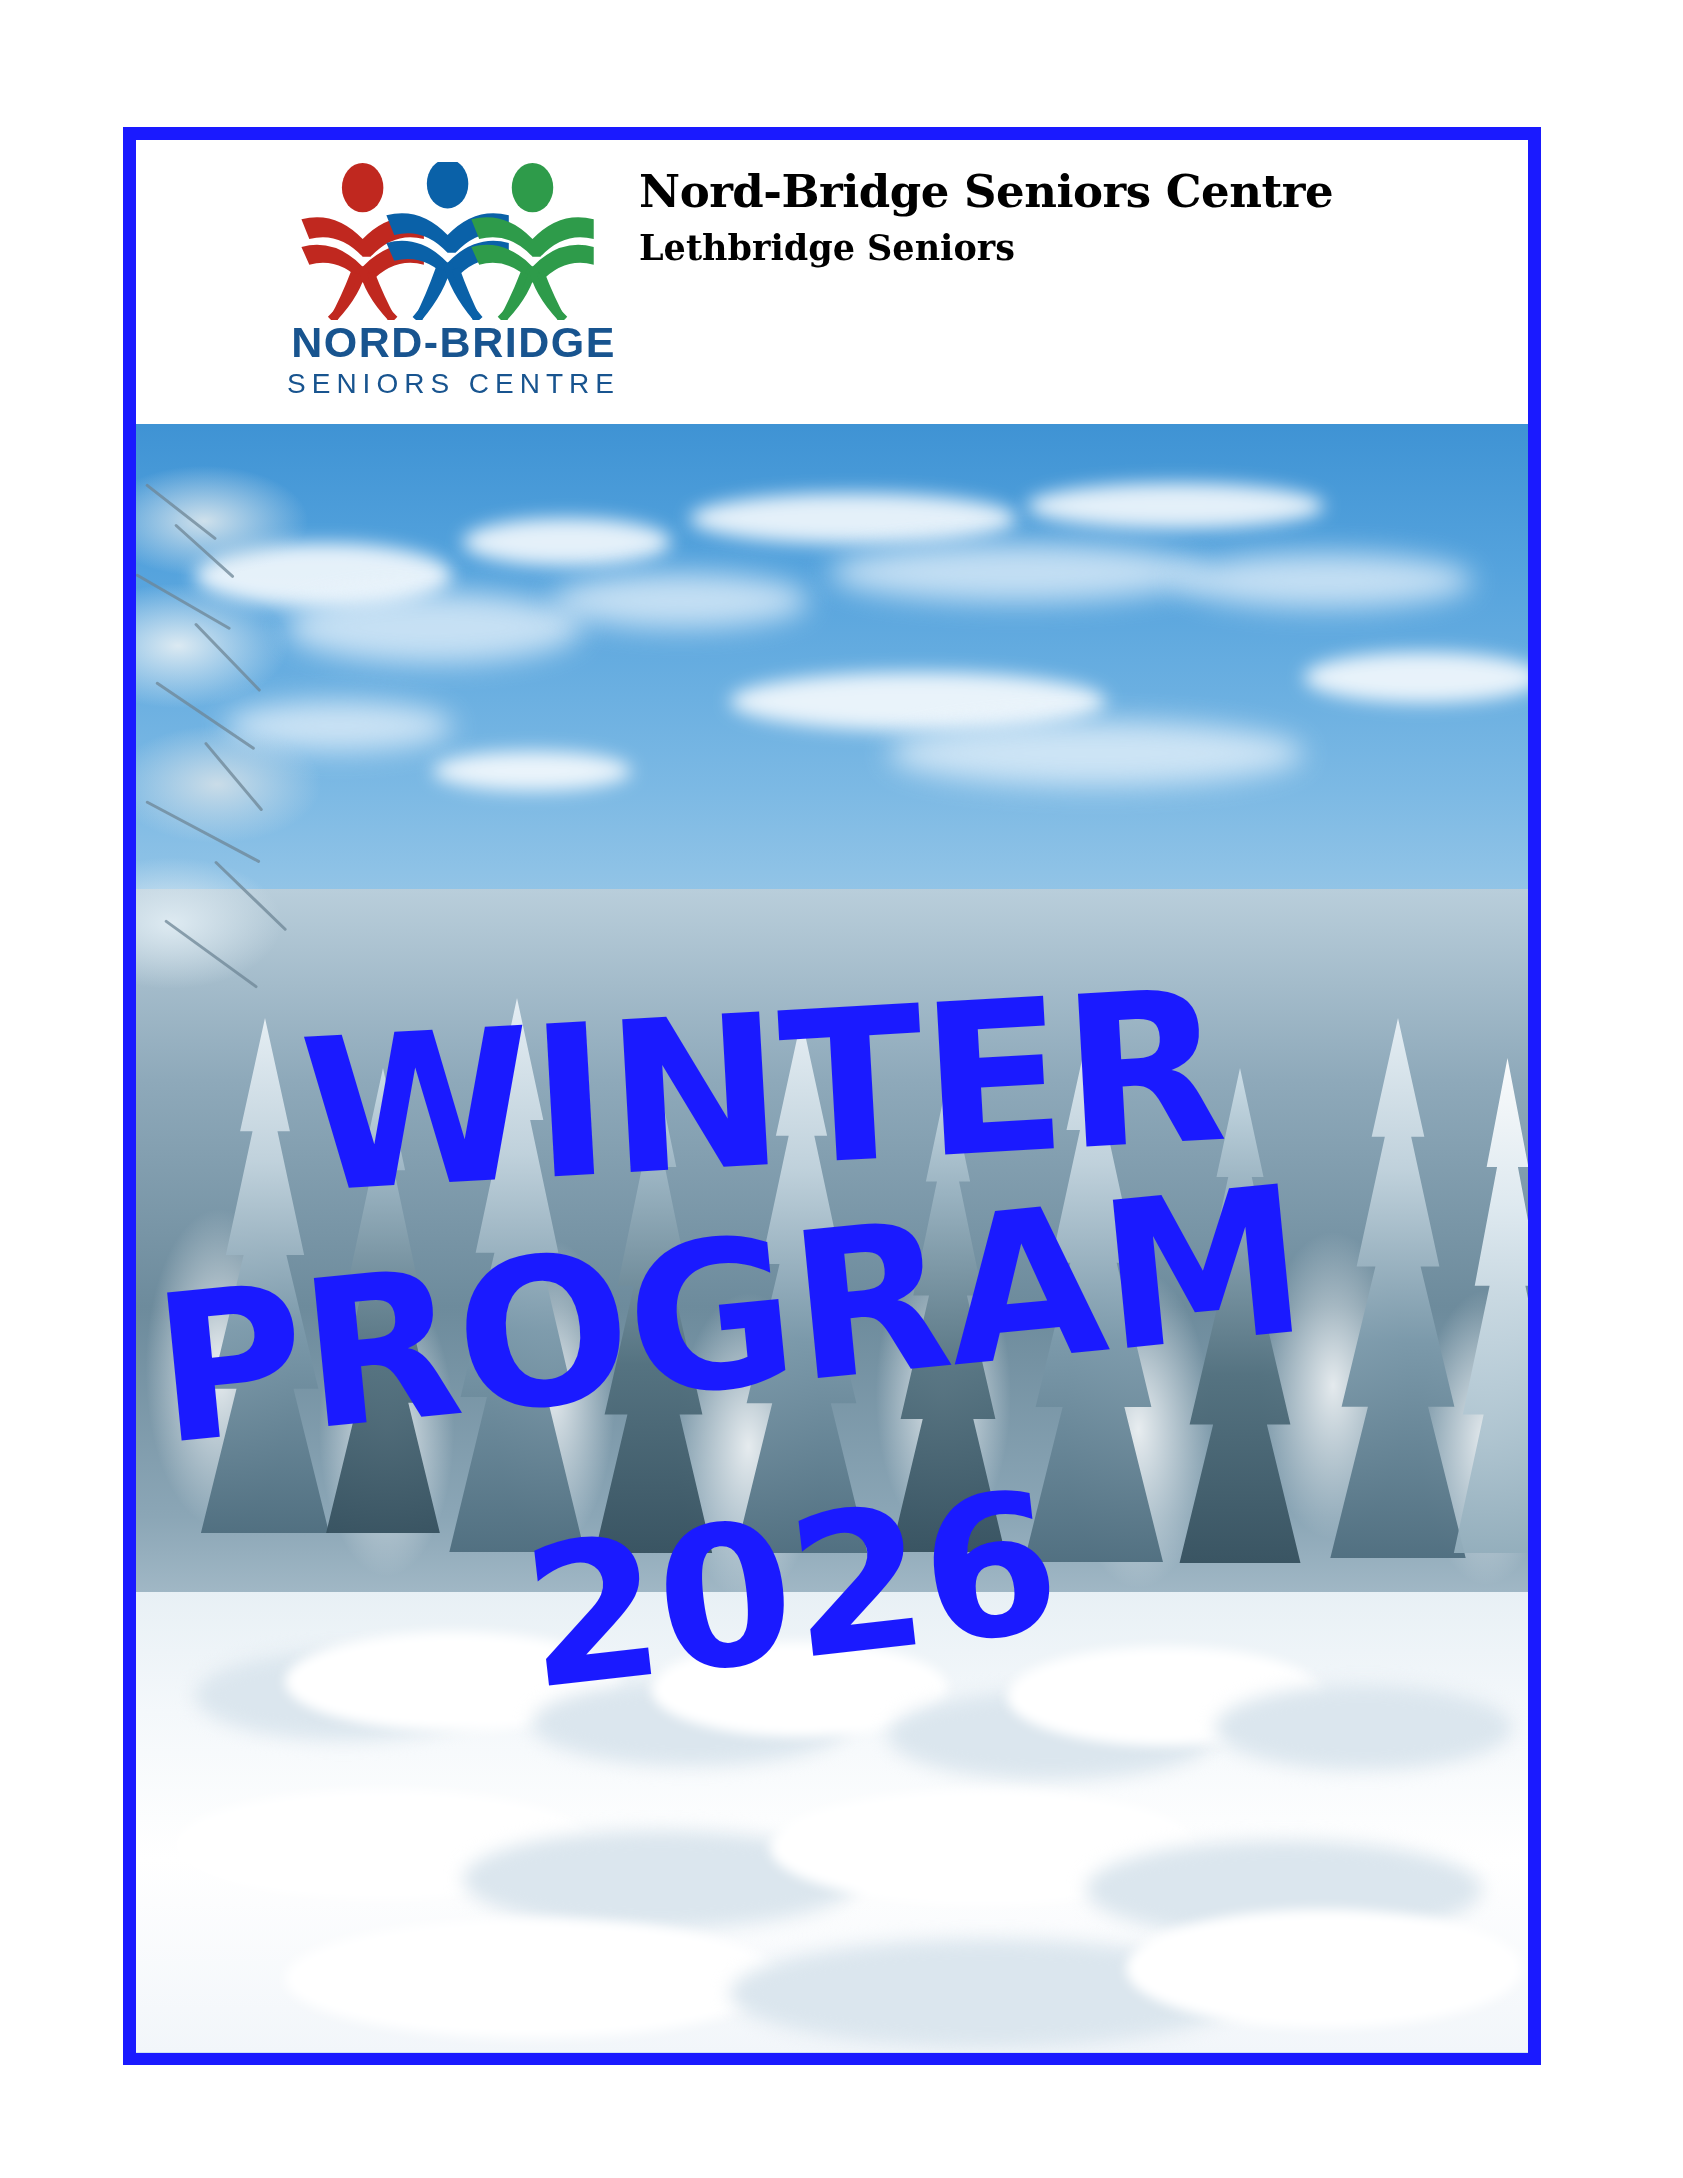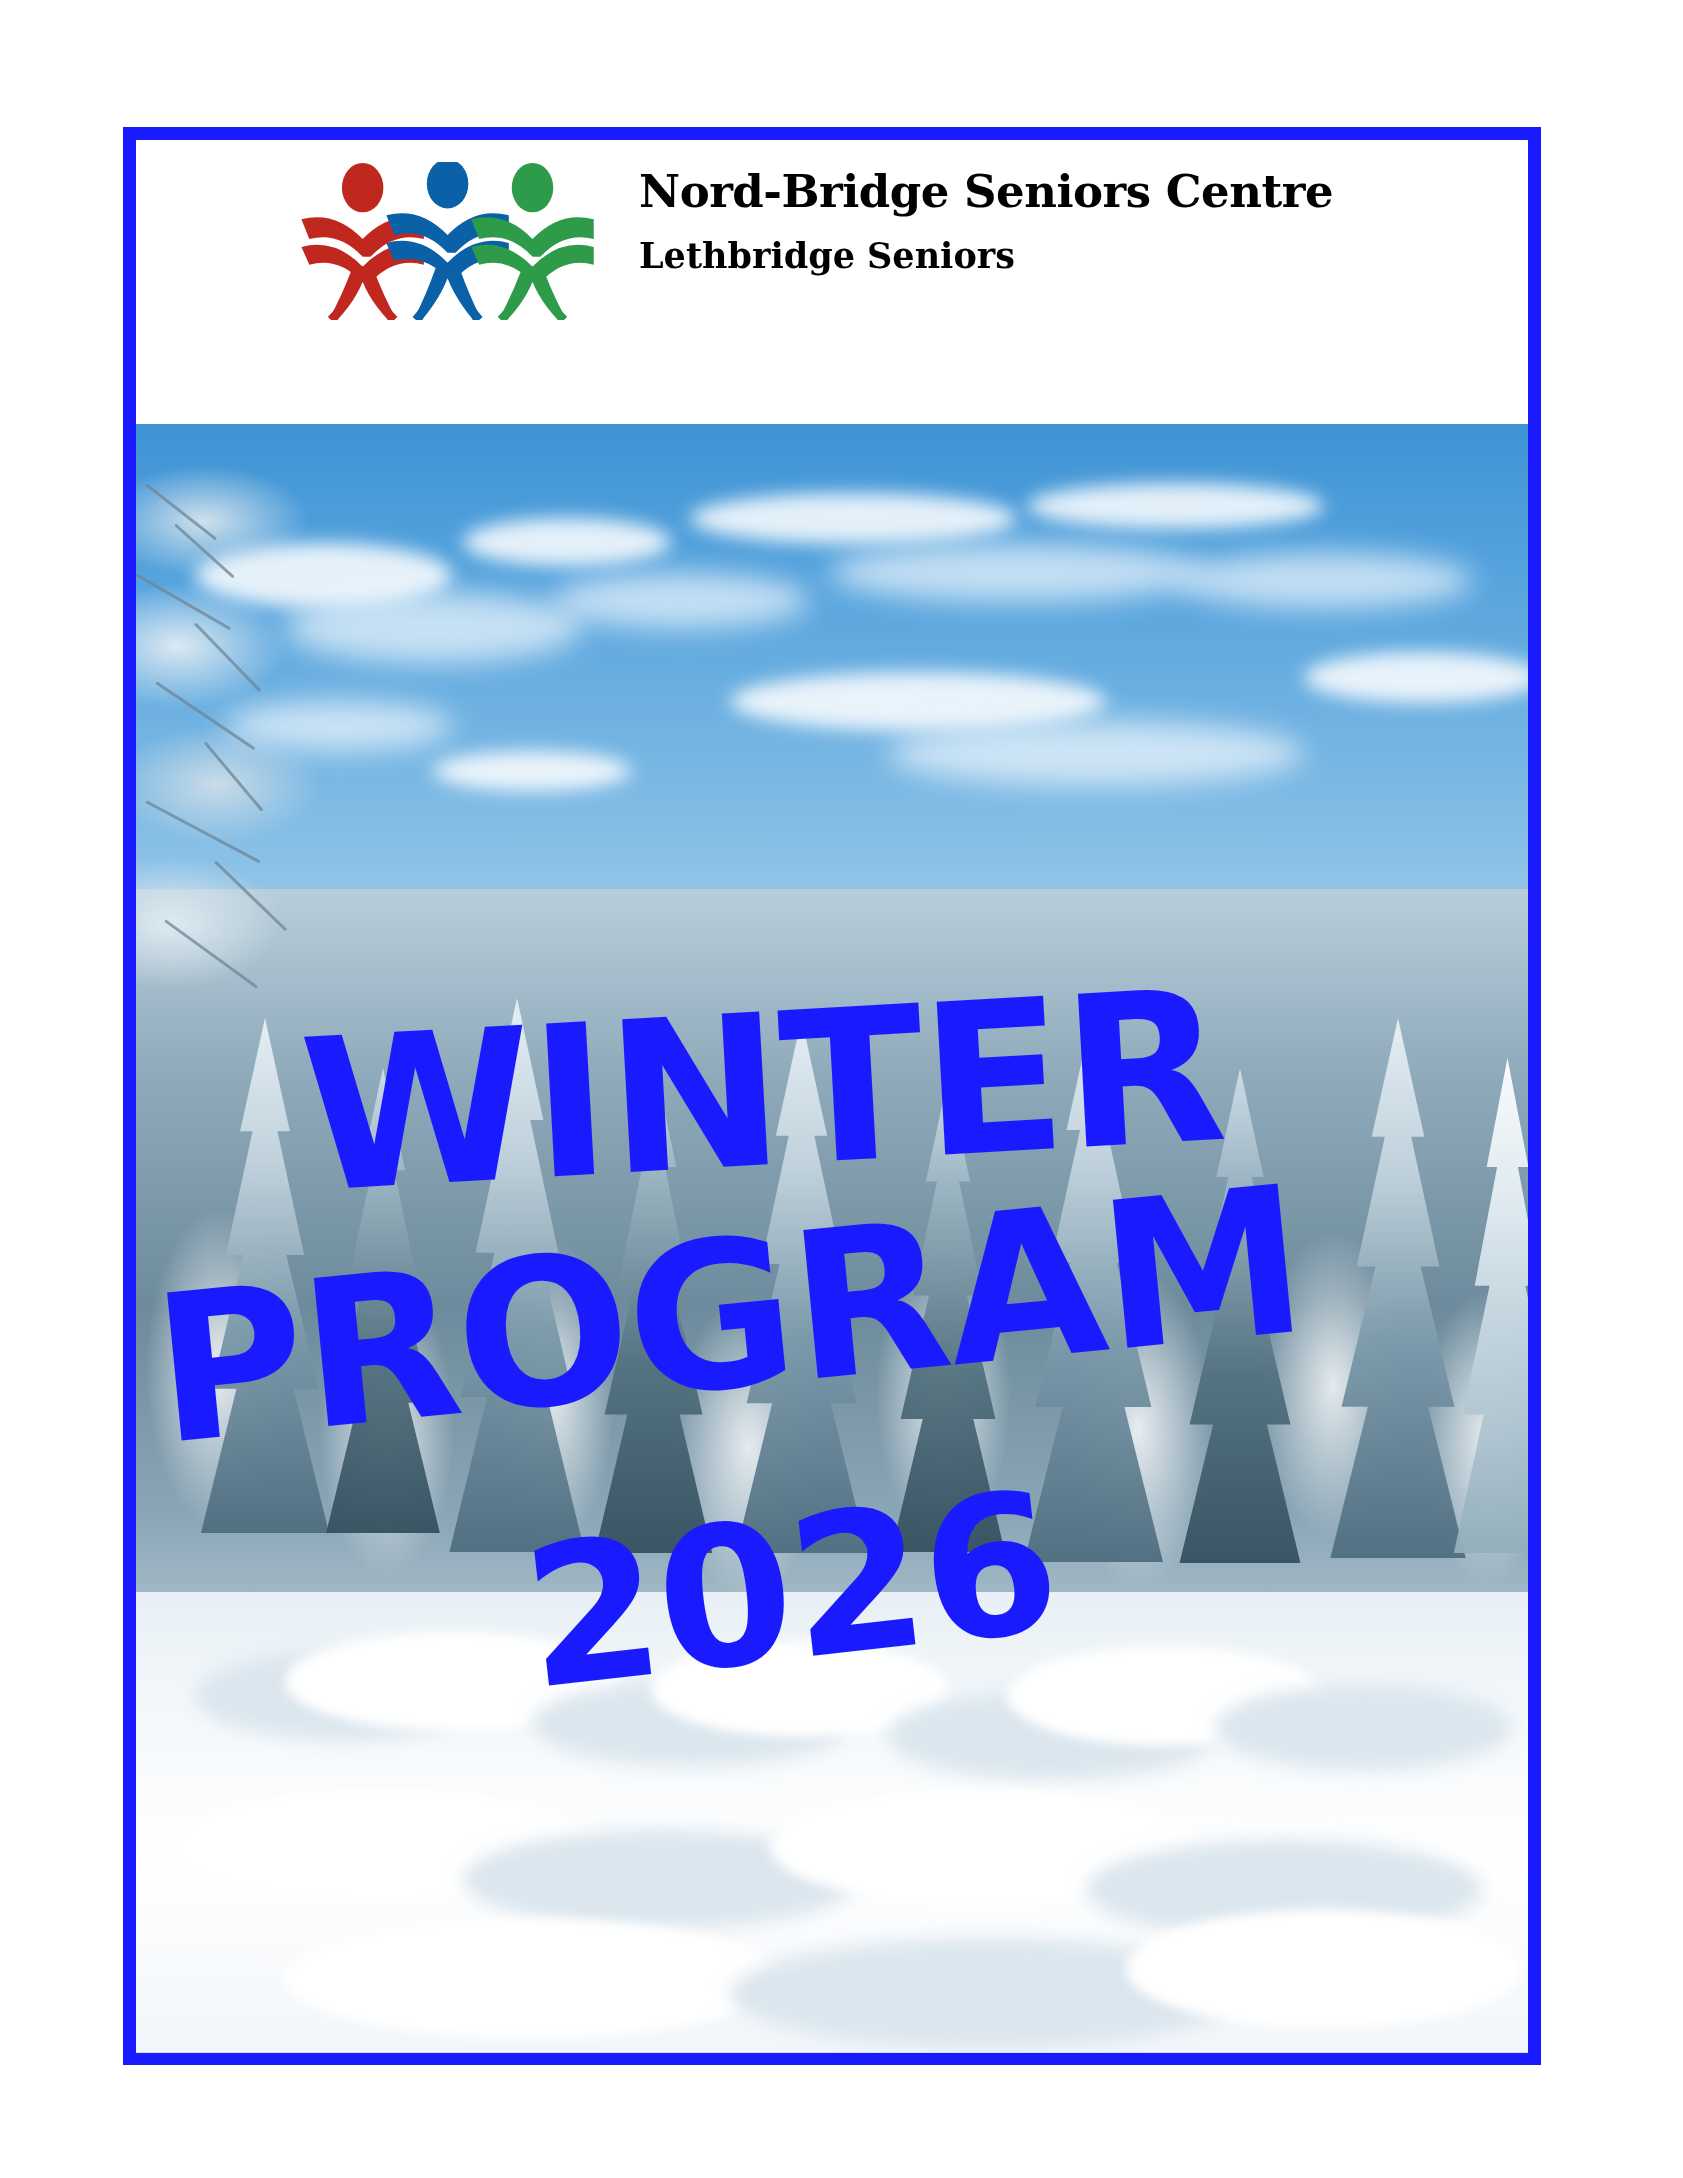--- a/index.html
+++ b/index.html
@@ -57,21 +57,21 @@
   }
 
   .org-text{
     position:absolute;left:503px;top:28px;width:851px;
     font-family:"DejaVu Serif","Liberation Serif",serif;
     color:#000;
   }
   .org-title{
     font-size:45px;font-weight:700;line-height:1.08;
     letter-spacing:-0.5px;white-space:nowrap;
-    margin-bottom:16px;
+    margin-bottom:8px;
   }
   .org-line{
     font-size:35px;font-weight:700;line-height:1.30;
     letter-spacing:0px;white-space:nowrap;
   }
 
   
   .photo{
     position:absolute;left:0;top:284px;
     width:1392px;height:1629px;
@@ -204,20 +204,24 @@
           <g transform="translate(172,0)">
             <ellipse cx="78" cy="26" rx="21" ry="25" fill="#2e9b4a"></ellipse>
             <path d="M16 58 q34 -9 62 20 q28 -29 62 -20 l0 20 q-30 -8 -54 18 l-8 0 q-24 -26 -54 -18 z" fill="#2e9b4a"></path>
             <path d="M16 86 q34 -9 62 20 q28 -29 62 -20 l0 18 q-30 -8 -54 18 l-8 0 q-24 -26 -54 -18 z" fill="#2e9b4a"></path>
             <path d="M78 106 q-6 28 -32 54" stroke="#2e9b4a" stroke-width="9" fill="none"></path>
             <path d="M78 106 q6 28 32 54" stroke="#2e9b4a" stroke-width="9" fill="none"></path>
             <path d="M70 112 q-10 26 -22 48" stroke="#2e9b4a" stroke-width="8" fill="none"></path>
             <path d="M86 112 q10 26 22 48" stroke="#2e9b4a" stroke-width="8" fill="none"></path>
           </g>
         </svg>
+        <div class="logo-word">
+          <div class="l1">NORD-BRIDGE</div>
+          <div class="l2">SENIORS CENTRE</div>
+        </div>
       </div>
 
       <div class="org-text">
         <div class="org-title">Nord-Bridge Seniors Centre</div>
         <div class="org-line">Lethbridge Seniors</div>
       </div>
     </div>
 
     <div class="photo">
 

